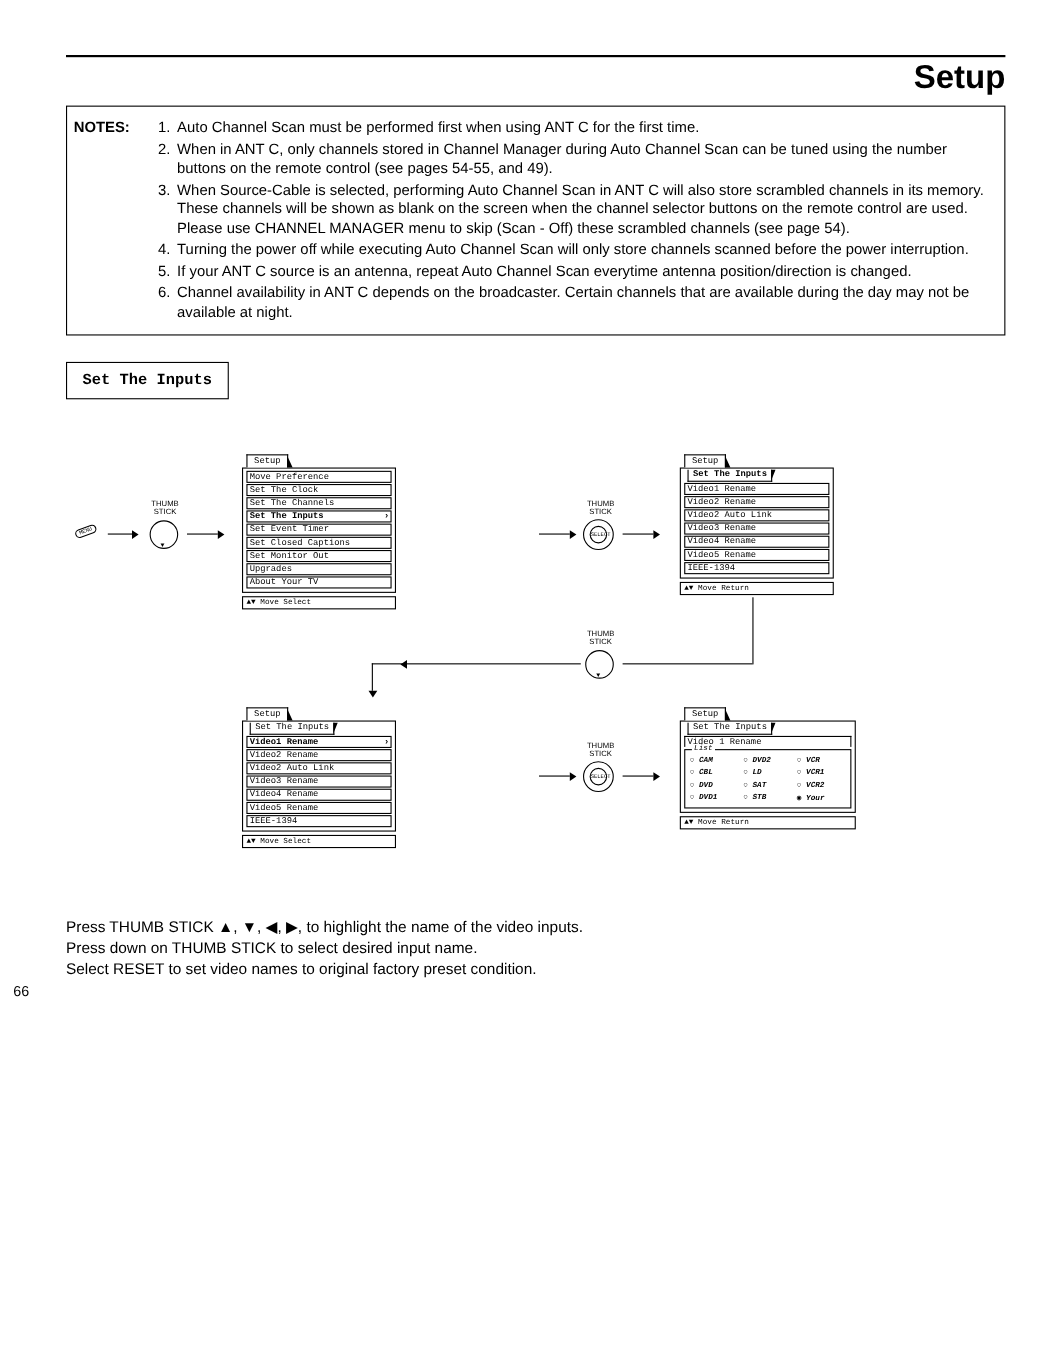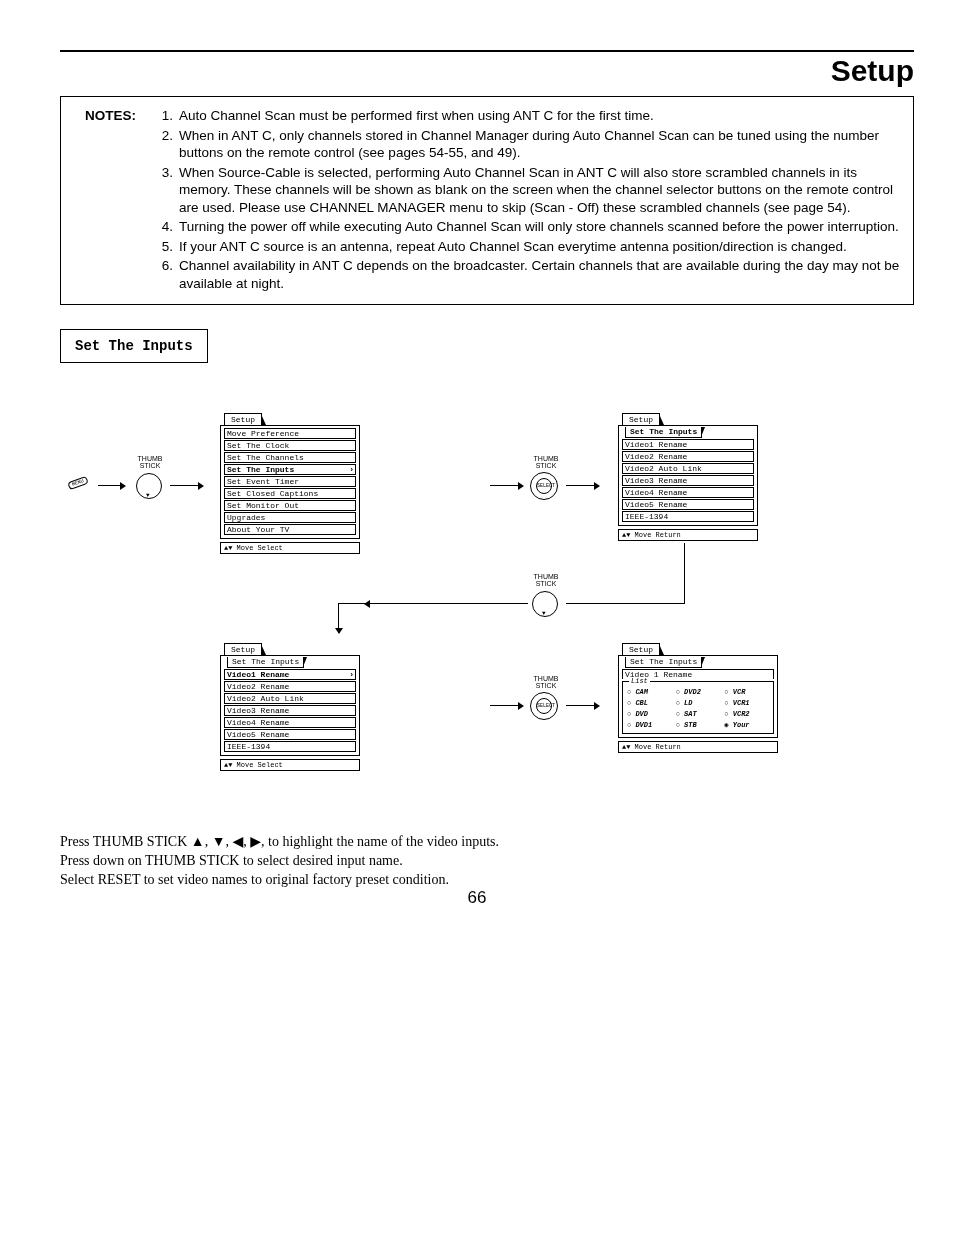--- a/index.html
+++ b/index.html
@@ -1,19 +1,19 @@
 <!DOCTYPE html>
 <html><head>
 <meta charset="utf-8">
 <style>
 body { margin:0; background:#fff; font-family:Arial,Helvetica,sans-serif; color:#000; }
 .page { width:954px; height:930px; position:relative; box-sizing:border-box; padding:50px 40px 0 60px; }
 .hr-top { border:none; border-top:2px solid #000; margin:0 0 2px 0; }
 .page-title { text-align:right; font-size:30px; font-weight:bold; margin:0 0 8px 0; }
-.notes-box { border:1px solid #000; padding:10px 12px 10px 24px; font-size:13.5px; line-height:1.3; }
+.notes-box { border:1px solid #000; padding:10px 12px 10px 6px; font-size:13.5px; line-height:1.3; }
 .notes-row { display:flex; }
 .notes-label { font-weight:bold; width:66px; flex-shrink:0; }
 .notes-list { margin:0; padding:0; list-style:none; flex:1; }
 .notes-list li { display:flex; margin-bottom:2px; }
 .note-num { width:22px; flex-shrink:0; text-align:right; padding-right:6px; }
 .note-txt { flex:1; }
 .set-inputs-row { display:flex; align-items:center; margin:24px 0 50px 0; }
 .set-inputs-box { border:1px solid #000; padding:8px 14px; font-family:"Courier New",monospace; font-weight:bold; font-size:14px; margin-right:14px; }
 .set-inputs-desc { font-size:14px; }
 
@@ -40,22 +40,22 @@
 .circle-btn { position:absolute; border:1px solid #000; border-radius:50%; box-sizing:border-box; }
 .circle-inner { position:absolute; border:1px solid #000; border-radius:50%; box-sizing:border-box; }
 .sel-txt { font-size:5px; text-align:center; width:100%; position:absolute; top:50%; transform:translateY(-50%); }
 .arrow-line { position:absolute; background:#000; }
 .arrow-head-r:after { content:""; position:absolute; right:-6px; top:-3px; border-left:6px solid #000; border-top:4px solid transparent; border-bottom:4px solid transparent; }
 .arrow-head-l:before { content:""; position:absolute; left:-6px; top:-3px; border-right:6px solid #000; border-top:4px solid transparent; border-bottom:4px solid transparent; }
 .arrow-head-d:after { content:""; position:absolute; bottom:-6px; left:-3px; border-top:6px solid #000; border-left:4px solid transparent; border-right:4px solid transparent; }
 .tiny-tri { font-size:6px; position:absolute; }
 .menu-chip { position:absolute; border:1px solid #000; border-radius:6px; font-size:5px; padding:0 3px; transform:rotate(-20deg); }
 
-.description { font-size:14px; line-height:1.35; margin-top:30px;font-family:Liberation Serif, serif; }
-.page-num { position:absolute; bottom:22px; left:0; right:0; text-align:center; font-size:17px; }
+.description { font-size:14px; line-height:1.35; margin-top:30px; }
+.page-num { position:absolute; bottom:22px; left:12px; right:0; font-size:13px; }
 </style>
 </head>
 <body>
 
 <div class="page">
   <hr class="hr-top">
   <div class="page-title">Setup</div>
 
   <div class="notes-box">
     <div class="notes-row">

